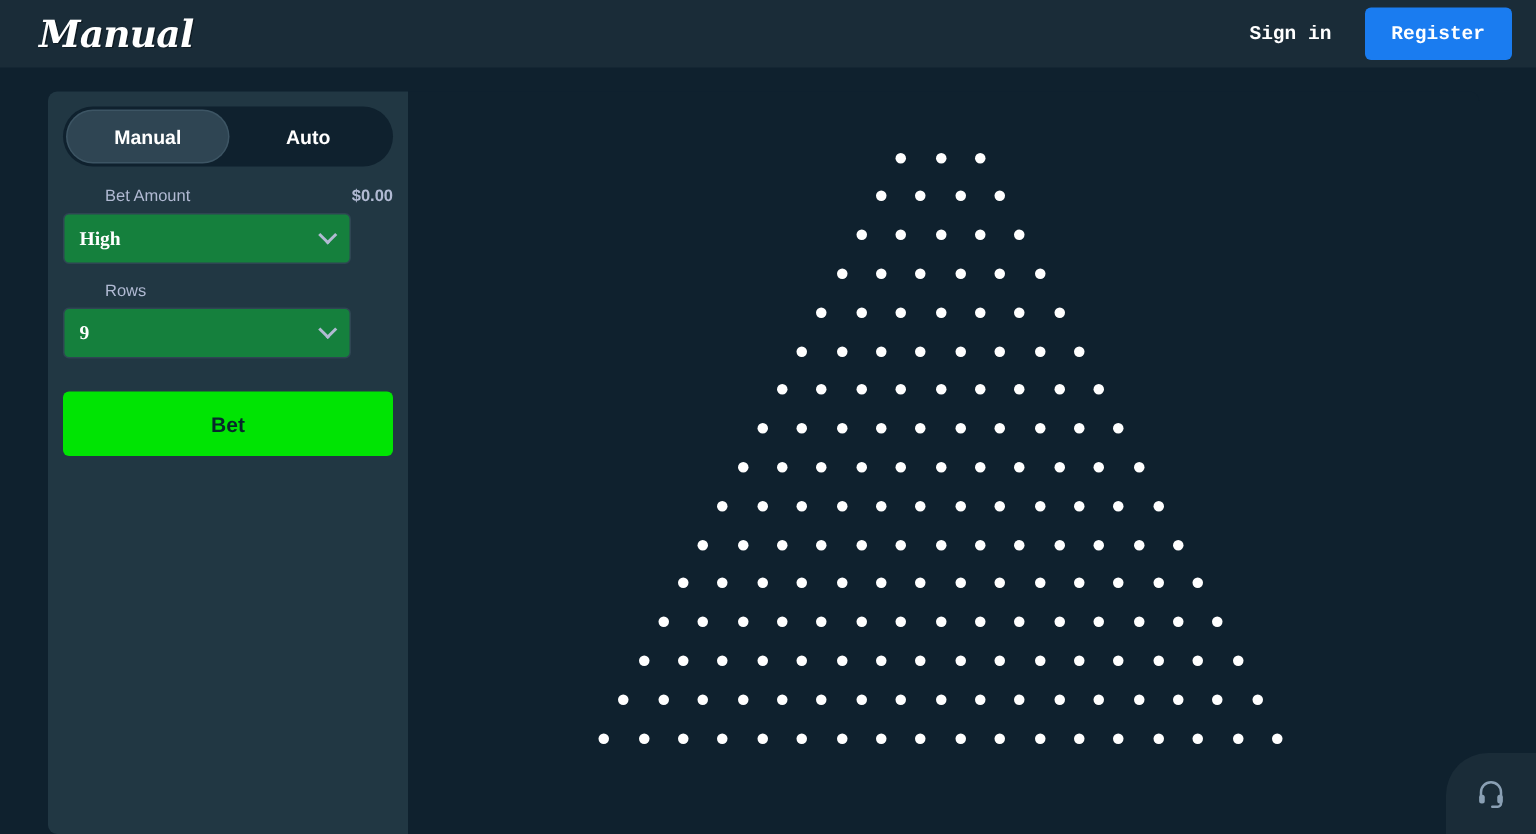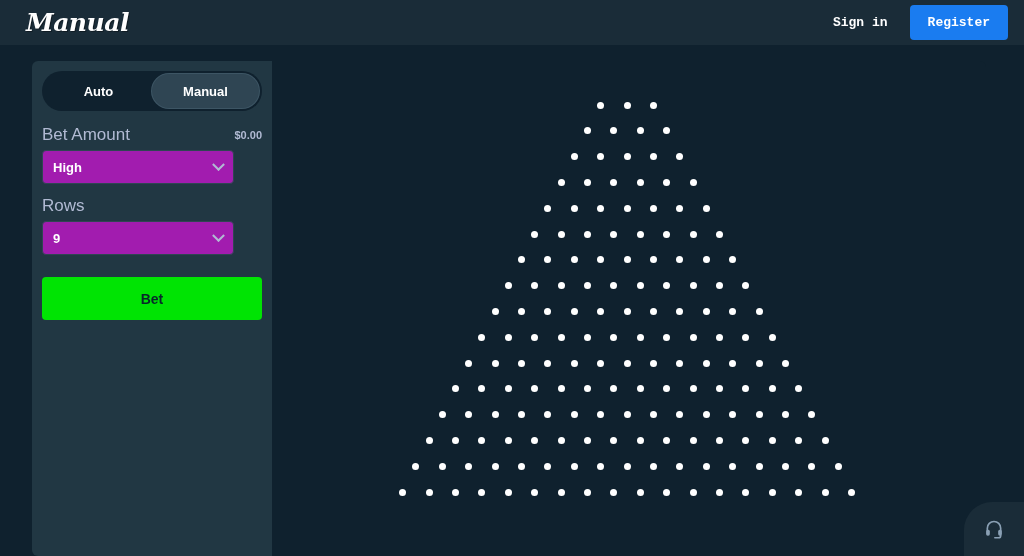--- a/index.html
+++ b/index.html
@@ -111,22 +111,23 @@
   }
 
   .field-label-row {
     display: flex;
     justify-content: space-between;
     align-items: center;
     margin-bottom: 5px;
   }
 
   .field-label {
-    font-size: 17px;
+    font-size: 11px;
     color: #b1bad3;
+    margin-left: 28px;
   }
 
   .field-value-right {
     font-size: 11px;
     color: #b1bad3;
     font-weight: bold;
   }
 
   
   #bet-amount-row {
@@ -190,29 +191,30 @@
     display: flex;
     align-items: center;
     justify-content: center;
     border-left: 1px solid #24394a;
   }
   .amount-btn:first-of-type { border-left: none; }
 
   .select-box {
     width: 192px;
     height: 34px;
-    background: #a21caf;
+    background: #15803d;
     border: 1px solid #2f4553;
     border-radius: 4px;
     display: flex;
     align-items: center;
     justify-content: space-between;
     padding: 0 10px;
     margin-bottom: 12px;
     cursor: pointer;
+    font-family: Liberation Serif, serif;
   }
 
   .select-value {
     font-size: 13px;
     font-weight: bold;
     color: #ffffff;
   }
 
   .chevron {
     width: 9px; height: 9px;
@@ -274,22 +276,22 @@
   <div id="logo">Manual</div>
   <div id="header-right">
     <button id="signin-button">Sign in</button>
     <button id="register-button">Register</button>
   </div>
 </div>
 
 <div id="sidebar">
 
   <div id="mode-toggle">
+    <button class="mode-tab active">Manual</button>
     <button class="mode-tab">Auto</button>
-    <button class="mode-tab active">Manual</button>
   </div>
 
   <div class="field-label-row">
     <span class="field-label">Bet Amount</span>
     <span class="field-value-right">$0.00</span>
   </div>
 
 
   <div class="select-box">
     <span class="select-value">High</span>

